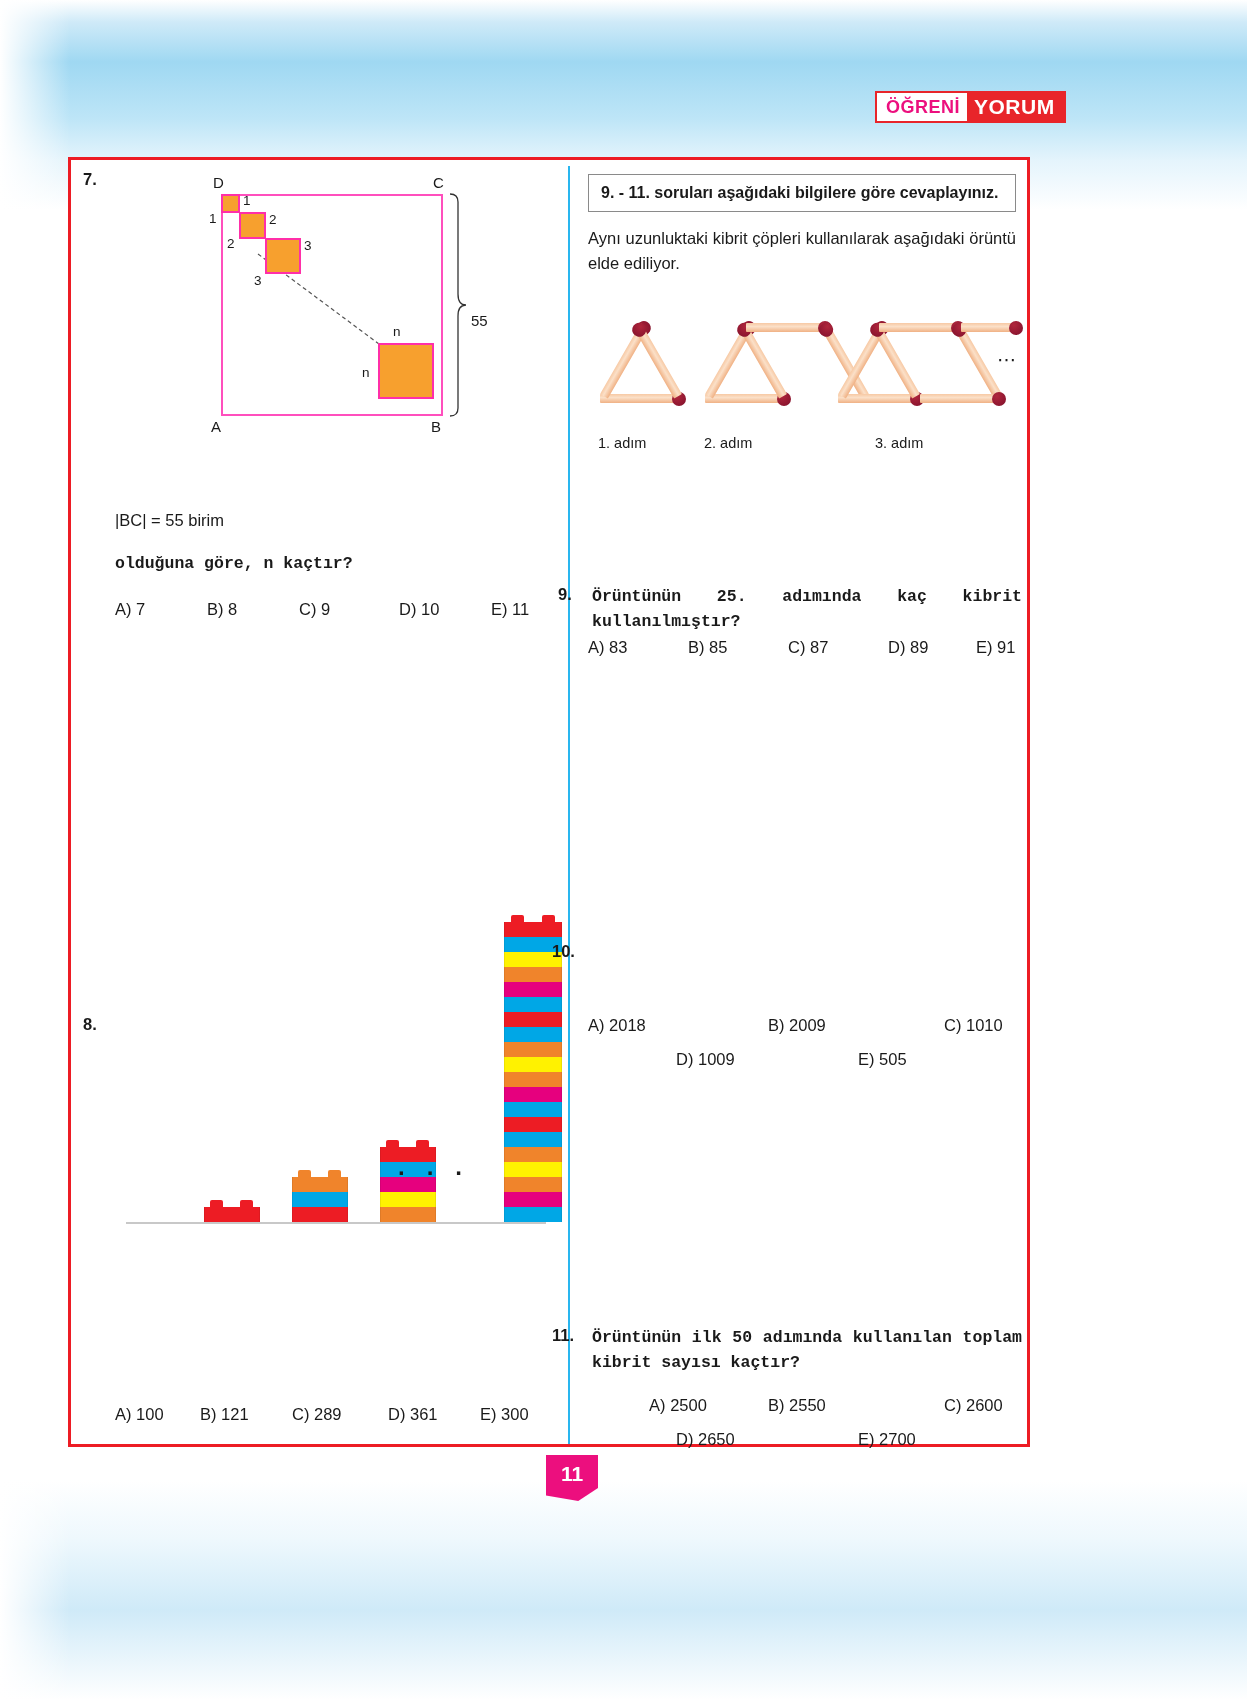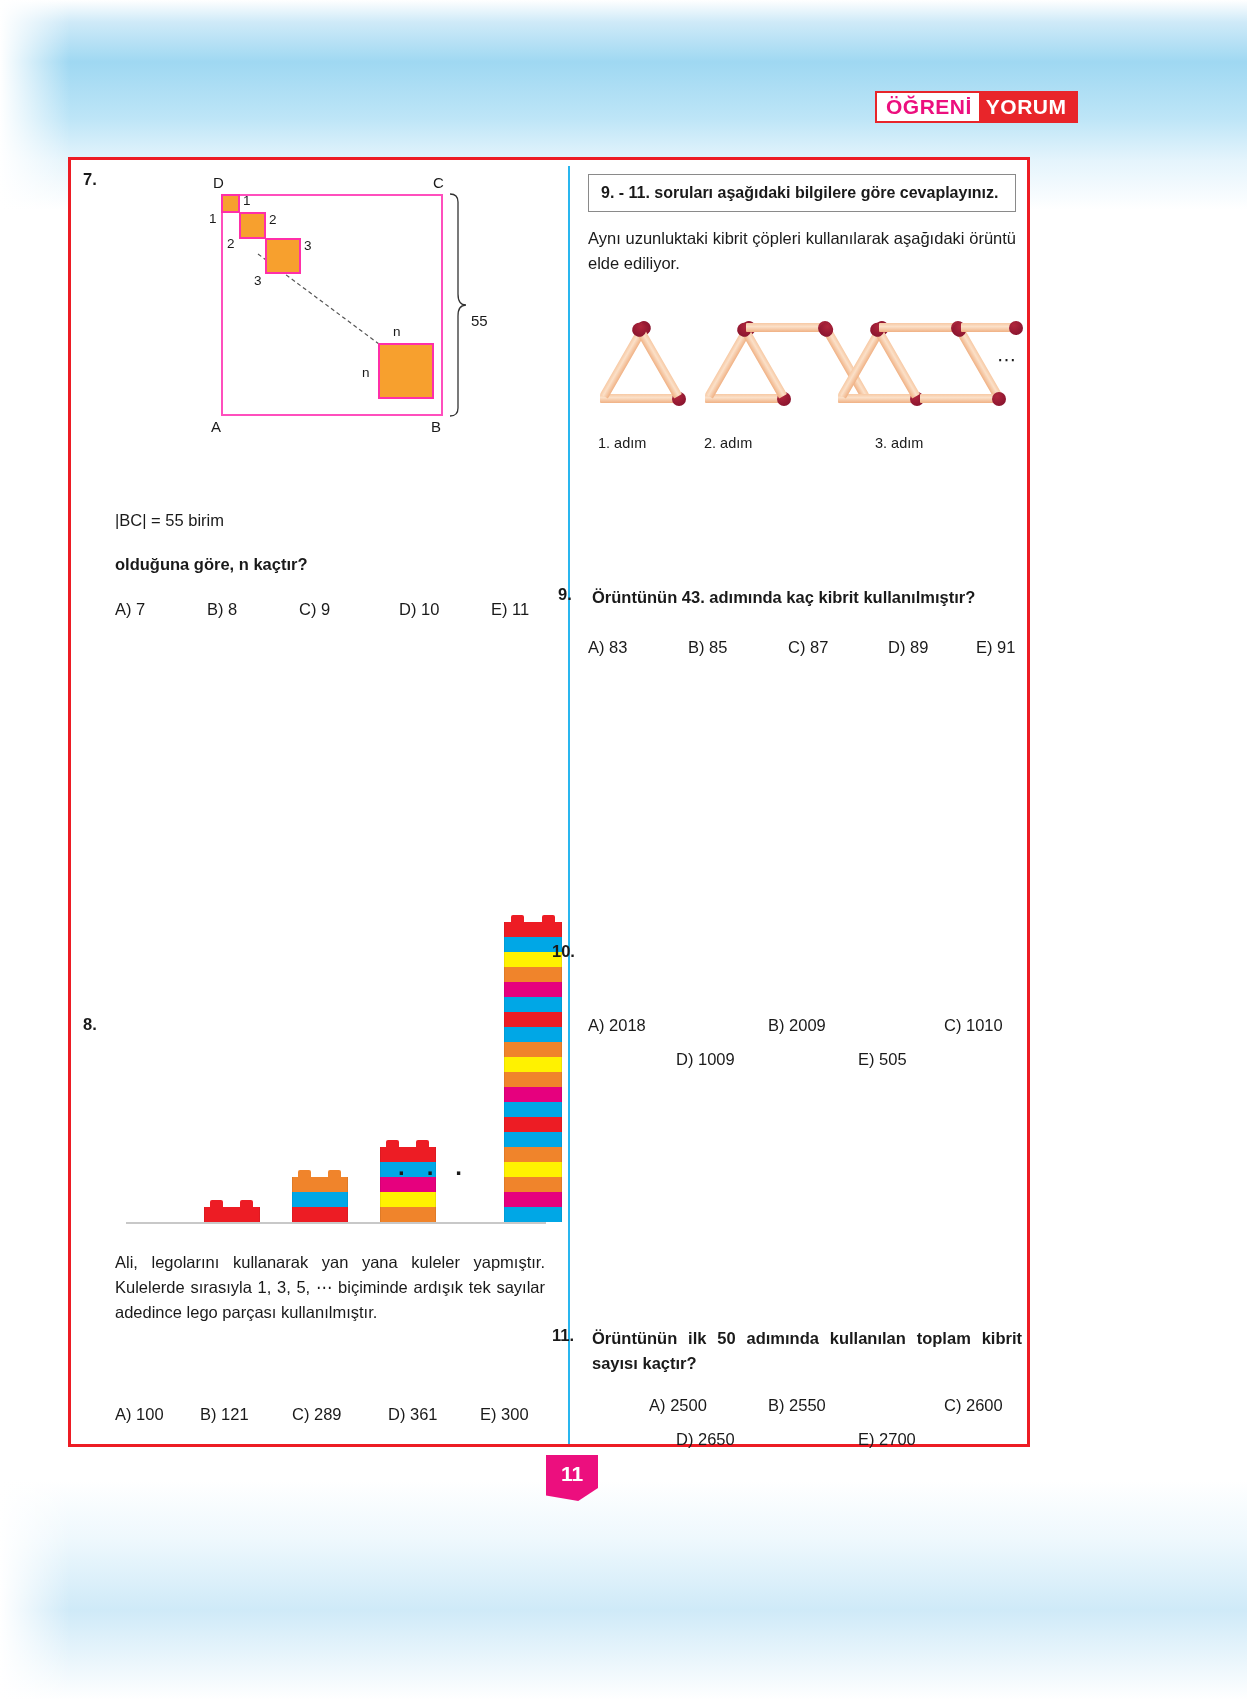--- a/index.html
+++ b/index.html
@@ -26,21 +26,21 @@
     background: linear-gradient(to right, #ffffff 0%, rgba(255,255,255,0) 100%);
   }
 
   
   #logo {
     position: absolute; left: 875px; top: 91px;
     height: 32px; display: flex; align-items: stretch;
     border: 2px solid #e8252a; background: #ffffff;
   }
   #logo .lg-a {
-    color: #ec0f7e; font-weight: bold; font-size: 21px;
+    color: #ec0f7e; font-weight: bold; font-size: 18px;
     letter-spacing: .5px; padding: 0 7px 0 9px;
     display:flex; align-items:center; background:#fff;
   }
   #logo .lg-b {
     color: #ffffff; background: #e8252a; font-weight: bold; font-size: 21px;
     letter-spacing: .5px; padding: 0 9px 0 7px;
     display:flex; align-items:center;
   }
 
   
@@ -59,21 +59,21 @@
   #col-right { left: 499px; width: 461px; height: 100%; }
 
   
   .qnum {
     position: absolute; font-weight: bold; font-size: 16.5px; color: #1a1a1a;
   }
   .ptext {
     font-size: 16.5px; color: #1a1a1a; line-height: 1.5;
     text-align: justify; text-justify: inter-word;
   }
-  .ptext.bold { font-weight: bold; }
+  .ptext.bold { font-weight: bold; font-family: Liberation Mono, monospace; }
   .opts {
     position: absolute; font-size: 16.5px; color: #1a1a1a;
     display: flex;
   }
   .opts span { display: inline-block; }
 
   
   #q7fig { position: absolute; left: 70px; top: 12px; width: 330px; height: 260px; }
   #sq-abcd {
     position: absolute; left: 80px; top: 22px; width: 222px; height: 222px;
@@ -257,21 +257,20 @@
         <div class="brick" style="background:#ed1c24;"></div>
         <div class="brick" style="background:#00a7e6;"></div>
         <div class="brick" style="background:#f0842b;"></div>
         <div class="brick" style="background:#fff200;"></div>
         <div class="brick" style="background:#f0842b;"></div>
         <div class="brick" style="background:#e6007e;"></div>
         <div class="brick" style="background:#00a7e6;"></div>
       </div>
     </div>
 
-    <div class="ptext" style="position:absolute; left:44px; top:1090px; width:430px;">Ali, legolarını kullanarak yan yana kuleler yapmıştır. Kulelerde sırasıyla 1, 3, 5, ⋯ biçiminde ardışık tek sayılar adedince lego parçası kullanılmıştır.</div>
 
     <div class="opts" style="left:44px; top:1245px; width:430px;">
       <span style="width:85px;">A) 100</span>
       <span style="width:92px;">B) 121</span>
       <span style="width:96px;">C) 289</span>
       <span style="width:92px;">D) 361</span>
       <span>E) 300</span>
     </div>
   </div>
 
@@ -351,21 +350,21 @@
       </div>
 
       <div id="ellipsis9">⋯</div>
     </div>
 
     <div class="stepcap" style="left:28px;  top:275px;">1. adım</div>
     <div class="stepcap" style="left:134px; top:275px;">2. adım</div>
     <div class="stepcap" style="left:305px; top:275px;">3. adım</div>
 
     <div class="qnum" style="left:-12px; top:425px;">9.</div>
-    <div class="ptext bold" style="position:absolute; left:22px; top:425px; width:430px;">Örüntünün 43. adımında kaç kibrit kullanılmıştır?</div>
+    <div class="ptext bold" style="position:absolute; left:22px; top:425px; width:430px;">Örüntünün 25. adımında kaç kibrit kullanılmıştır?</div>
     <div class="opts" style="left:18px; top:478px; width:432px;">
       <span style="width:100px;">A) 83</span>
       <span style="width:100px;">B) 85</span>
       <span style="width:100px;">C) 87</span>
       <span style="width:88px;">D) 89</span>
       <span>E) 91</span>
     </div>
 
     <div class="qnum" style="left:-18px; top:782px;">10.</div>
     <div class="opts" style="left:18px; top:856px; width:432px;">

